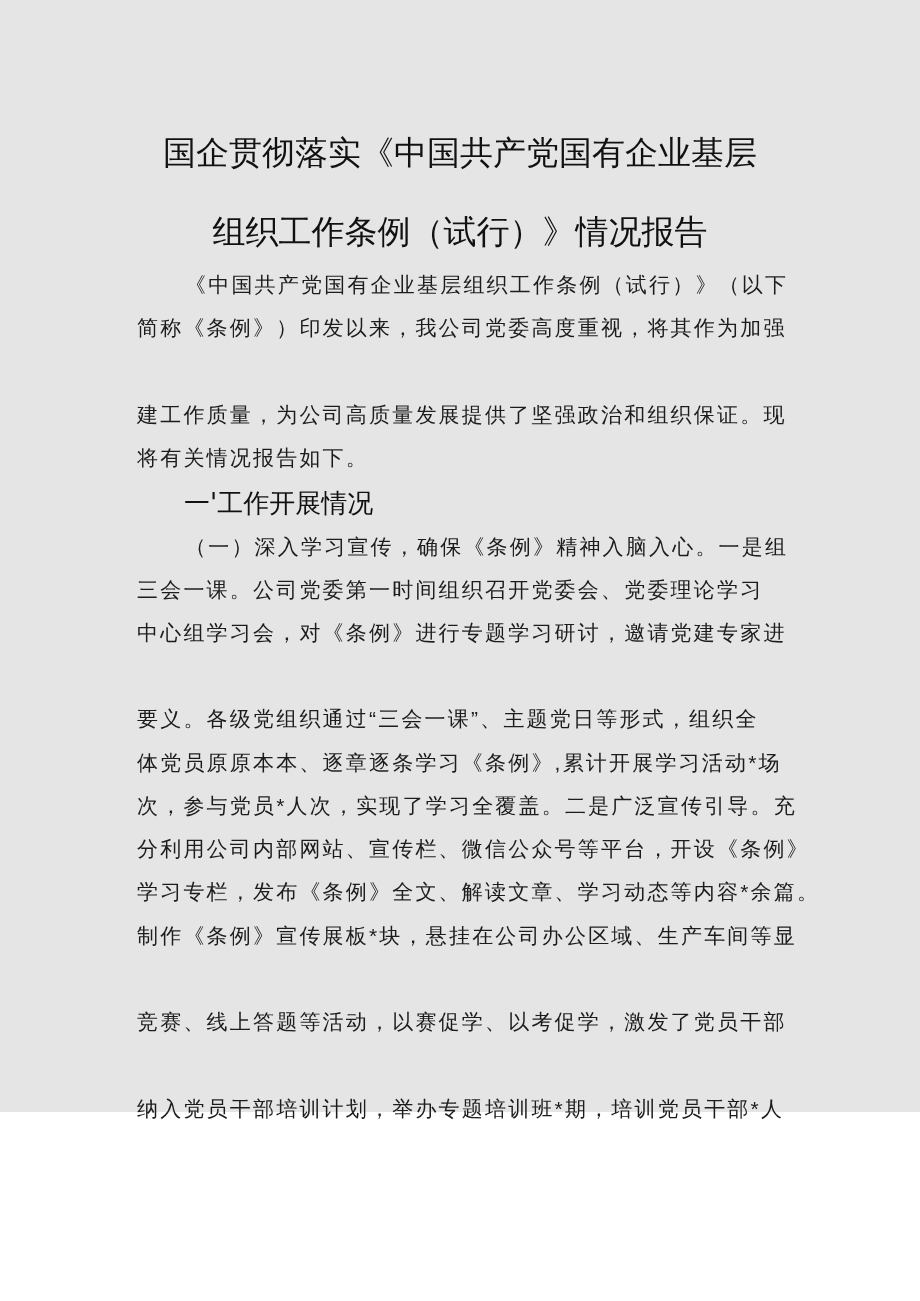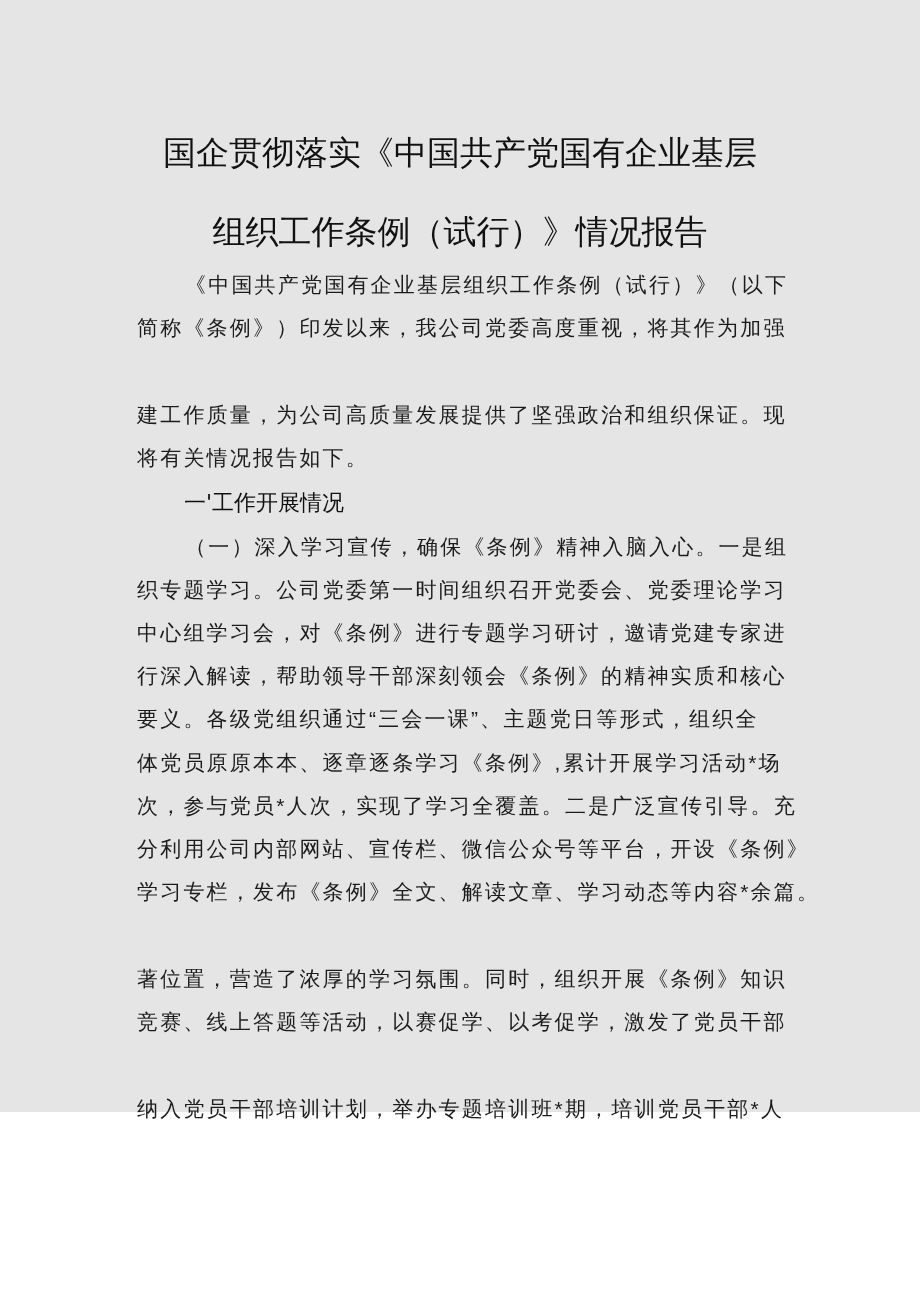--- a/index.html
+++ b/index.html
@@ -13,45 +13,44 @@
   .t1 { top: 131px; }
   .t2 { top: 210px; }
   .body-line {
     position: absolute; left: 137px; width: 650px;
     font-family: Liberation Sans, sans-serif; font-size: 21px; line-height: 30px;
     color: #1c1c1c; white-space: nowrap; letter-spacing: 2.2px;
   }
   .indent { left: 185px; }
   .heading-line {
     position: absolute; left: 184px;
-    font-family: "DejaVu Sans", sans-serif; font-size: 22px; line-height: 30px;
+    font-family: "DejaVu Sans", sans-serif; font-size: 26px; line-height: 30px;
     color: #111; white-space: nowrap;
   }
 </style>
 </head>
 <body>
 
 <div class="page">
 
   <div class="title-line t1">国企贯彻落实《中国共产党国有企业基层</div>
   <div class="title-line t2">组织工作条例（试行）》情况报告</div>
 
   <div class="body-line indent" style="top:270px">《中国共产党国有企业基层组织工作条例（试行）》（以下</div>
   <div class="body-line" style="top:313px">简称《条例》）印发以来，我公司党委高度重视，将其作为加强</div>
   <div class="body-line" style="top:400px">建工作质量，为公司高质量发展提供了坚强政治和组织保证。现</div>
   <div class="body-line" style="top:443px">将有关情况报告如下。</div>
 
   <div class="heading-line" style="top:488px">一'工作开展情况</div>
 
   <div class="body-line indent" style="top:532px">（一）深入学习宣传，确保《条例》精神入脑入心。一是组</div>
-  <div class="body-line" style="top:575px">织专题学习。公司党委第一时间组织召开党委会、党委理论学习</div>
+  <div class="body-line" style="top:575px">三会一课。公司党委第一时间组织召开党委会、党委理论学习</div>
   <div class="body-line" style="top:618px">中心组学习会，对《条例》进行专题学习研讨，邀请党建专家进</div>
-  <div class="body-line" style="top:661px">行深入解读，帮助领导干部深刻领会《条例》的精神实质和核心</div>
   <div class="body-line" style="top:704px">要义。各级党组织通过“三会一课”、主题党日等形式，组织全</div>
   <div class="body-line" style="top:748px">体党员原原本本、逐章逐条学习《条例》,累计开展学习活动*场</div>
   <div class="body-line" style="top:791px">次，参与党员*人次，实现了学习全覆盖。二是广泛宣传引导。充</div>
   <div class="body-line" style="top:834px">分利用公司内部网站、宣传栏、微信公众号等平台，开设《条例》</div>
   <div class="body-line" style="top:877px">学习专栏，发布《条例》全文、解读文章、学习动态等内容*余篇。</div>
-  <div class="body-line" style="top:964px">著位置，营造了浓厚的学习氛围。同时，组织开展《条例》知识</div>
+  <div class="body-line" style="top:921px">制作《条例》宣传展板*块，悬挂在公司办公区域、生产车间等显</div>
   <div class="body-line" style="top:1007px">竞赛、线上答题等活动，以赛促学、以考促学，激发了党员干部</div>
   <div class="body-line" style="top:1094px">纳入党员干部培训计划，举办专题培训班*期，培训党员干部*人</div>
 
 </div>
 
 </body></html>

